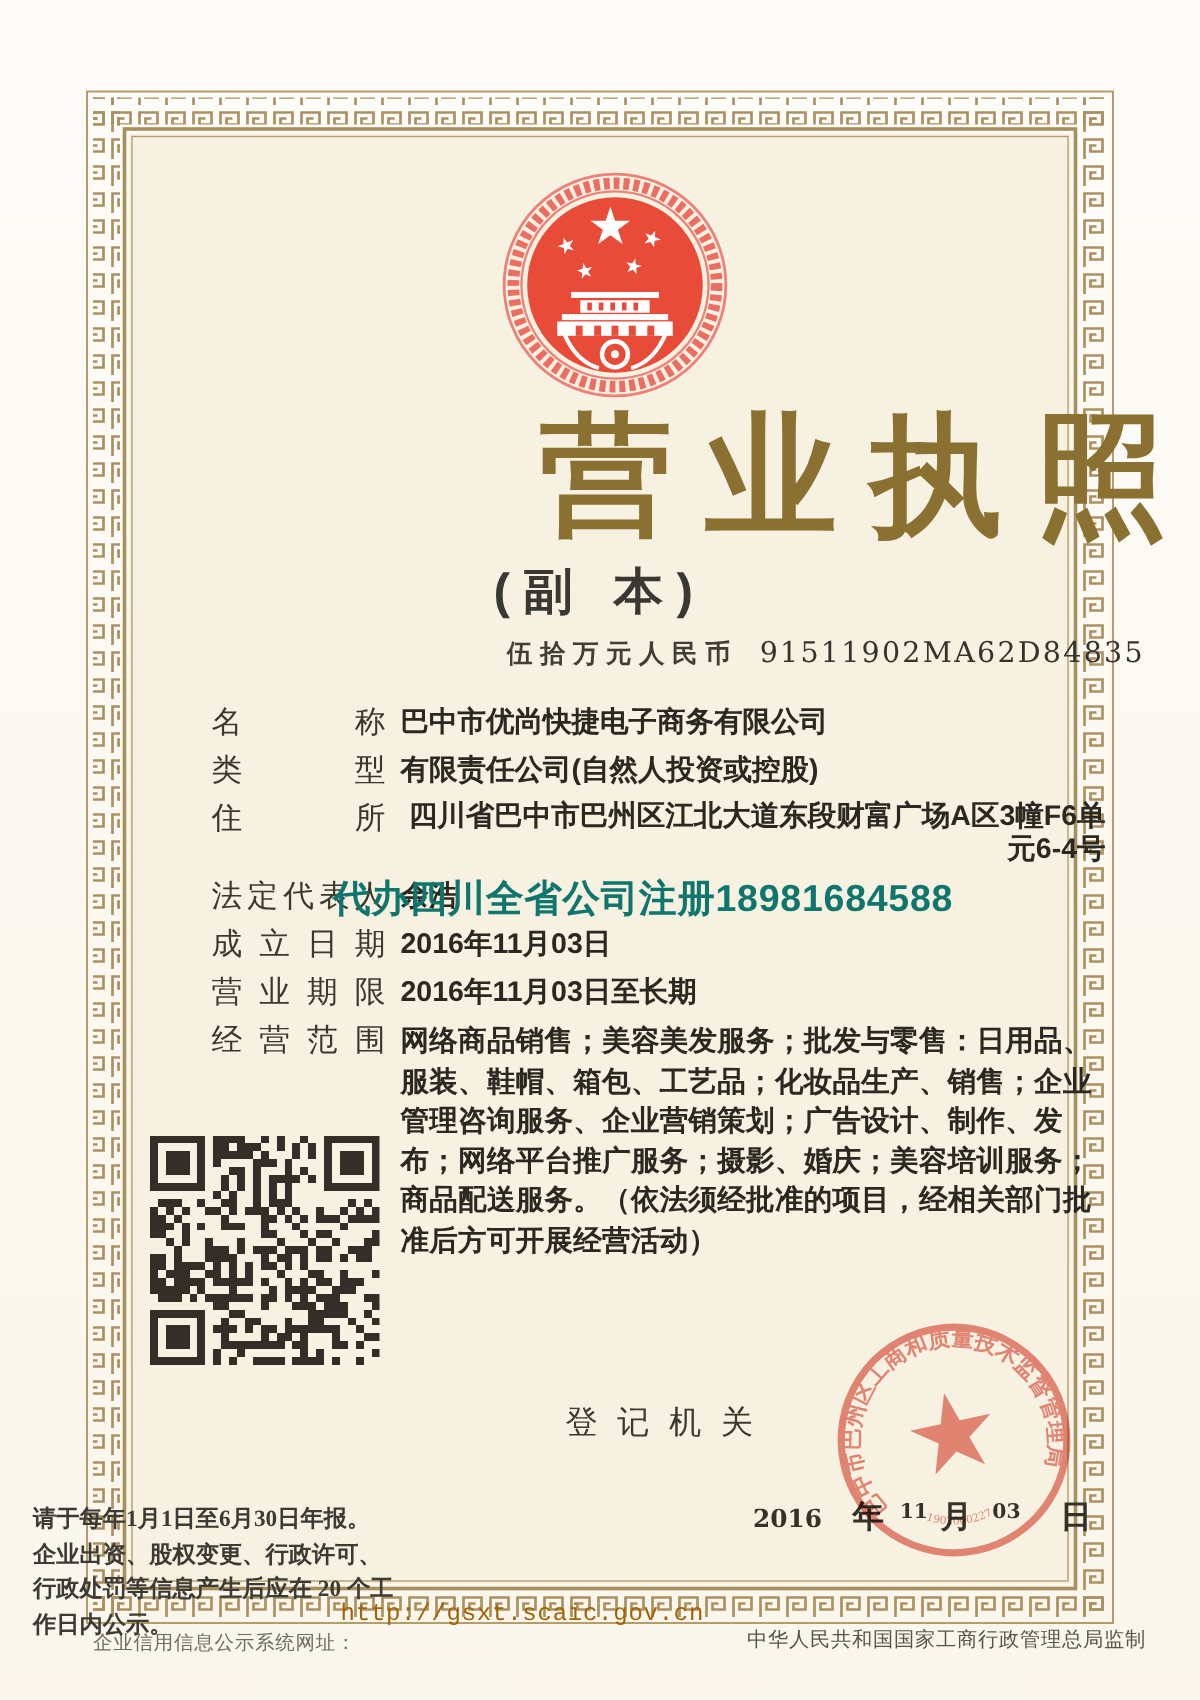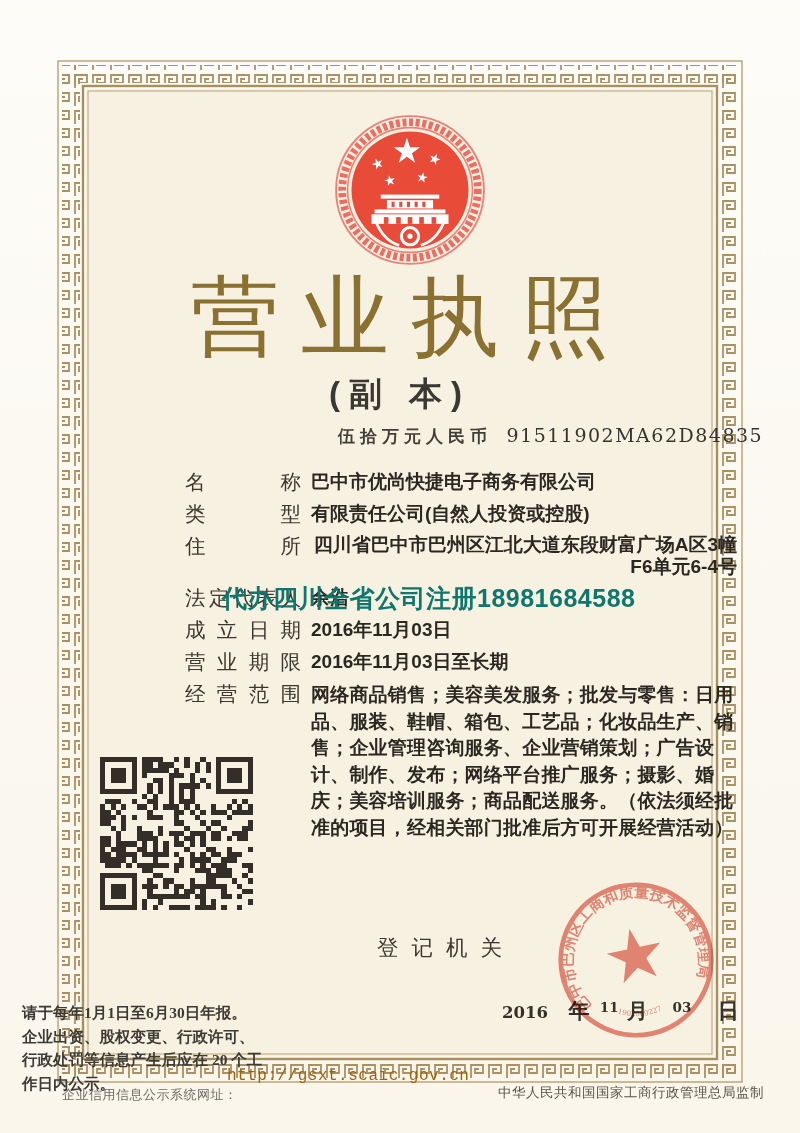--- a/index.html
+++ b/index.html
@@ -4,50 +4,50 @@
 <style>
   * { margin:0; padding:0; box-sizing:border-box; }
   html,body { width:800px; height:1133px; overflow:hidden; }
   body { font-family:"Liberation Sans", sans-serif; background:#fcfaf4; position:relative; }
   .page { position:absolute; inset:0; background:linear-gradient(180deg,#fdfcf8 0%,#fbf8f0 55%,#faf6ec 100%); }
   .inner-paper { position:absolute; left:86px; top:89px; width:628px; height:967px; background:#f7f1e1; }
   .border-svg { position:absolute; inset:0; z-index:1; }
 
   .emblem { position:absolute; left:333px; top:111px; width:154px; height:158px; z-index:2; }
 
-  .title { position:absolute; left:0; top:258px; width:100%; text-align:center;
-           font-size:88px; font-weight:400; color:#8a7131; letter-spacing:22px; text-indent:22px;
+  .title { position:absolute; left:0; top:258px; width:100%; text-align:right;
+           font-size:88px; font-weight:700; color:#8a7131; letter-spacing:22px; text-indent:22px;
            z-index:2; font-family:"Liberation Sans", sans-serif; }
   .subtitle { position:absolute; left:0; top:372px; width:100%; text-align:center;
               font-size:33px; font-weight:600; color:#3a3833; letter-spacing:9px; z-index:2; }
   .credit-line { position:absolute; left:338px; top:424px; z-index:2; white-space:nowrap; }
   .credit-label { font-size:17px; font-weight:700; color:#413e37; letter-spacing:5px; }
   .credit-code { font-family:"DejaVu Serif", serif; font-size:19px; color:#35332d; letter-spacing:1.5px; margin-left:10px; }
 
   .fields { position:absolute; left:141px; top:470px; width:596px; z-index:2; }
-  .field-row { display:flex; align-items:flex-start; margin-bottom:8px;margin-left:44px; }
+  .field-row { display:flex; align-items:flex-start; margin-bottom:8px; }
   .field-label { flex:0 0 116px; font-size:20.5px; color:#3a372f; font-weight:500;
                  text-align:justify; text-align-last:justify; line-height:24px; }
   .field-value { margin-left:10px; flex:1; font-size:19px; font-weight:600; color:#2b2822; line-height:24px; }
   .field-row.row-2 .field-value { line-height:22px;text-align:right; }
   .field-row.row-7 .field-value { line-height:26.5px; letter-spacing:0.2px; }
 
   .watermark { position:absolute; left:222px; top:582px; z-index:5; font-size:25px; font-weight:700;
                color:#0f766e; white-space:nowrap; letter-spacing:0.5px; }
 
   .qr { position:absolute; left:100px; top:757px; width:153px; height:153px; z-index:2; }
 
   .registry { position:absolute; left:377px; top:933px; z-index:2; font-size:21.5px; font-weight:400;
               color:#3b3831; letter-spacing:13px; white-space:nowrap; }
 
   .issue-date { position:absolute; left:502px; top:997px; z-index:2; white-space:nowrap; color:#343129; }
   .issue-date .num { font-family:"DejaVu Serif", serif; font-size:16.5px; font-weight:600; }
   .issue-date .num.small { font-size:13.5px; vertical-align:6px; }
   .issue-date .unit { font-size:21px; font-weight:600; }
-  .sp16{margin-left:16px;} .sp6{margin-left:6px;} .sp4{margin-left:4px;} .sp20{margin-left:20px;text-align:right;} .sp22{margin-left:22px;}
+  .sp16{margin-left:16px;} .sp6{margin-left:6px;} .sp4{margin-left:4px;} .sp20{margin-left:9px;text-align:right;} .sp22{margin-left:22px;}
 
   .seal { position:absolute; left:556px; top:880px; width:160px; height:160px; z-index:4;
           transform:rotate(-12deg); opacity:0.85; mix-blend-mode:multiply; }
 
   .notice { position:absolute; left:22px; top:1001px; z-index:3; font-family:"Liberation Serif", serif;
             font-size:15.5px; color:#3c3a34; line-height:23.5px; font-weight:600; }
   .site-url { position:absolute; left:227px; top:1067px; z-index:3; font-family:"Liberation Mono", monospace;
               font-size:16px; color:#a16207; letter-spacing:0.5px; }
   .site-label { position:absolute; left:62px; top:1086px; z-index:2; font-family:Liberation Serif, serif;
                 font-size:13px; color:#6e6b62; letter-spacing:0.5px; }

